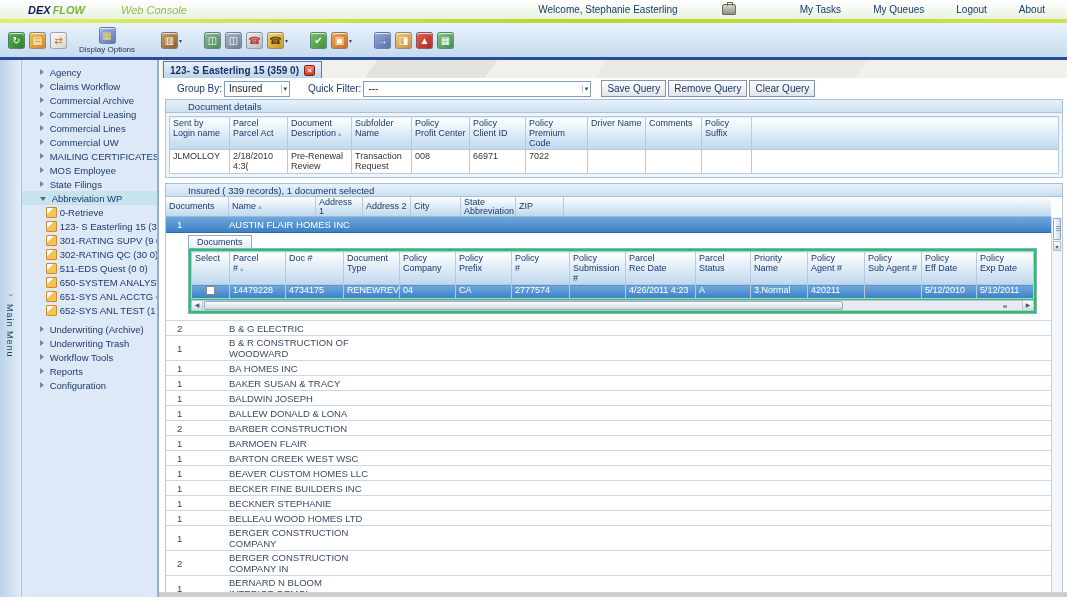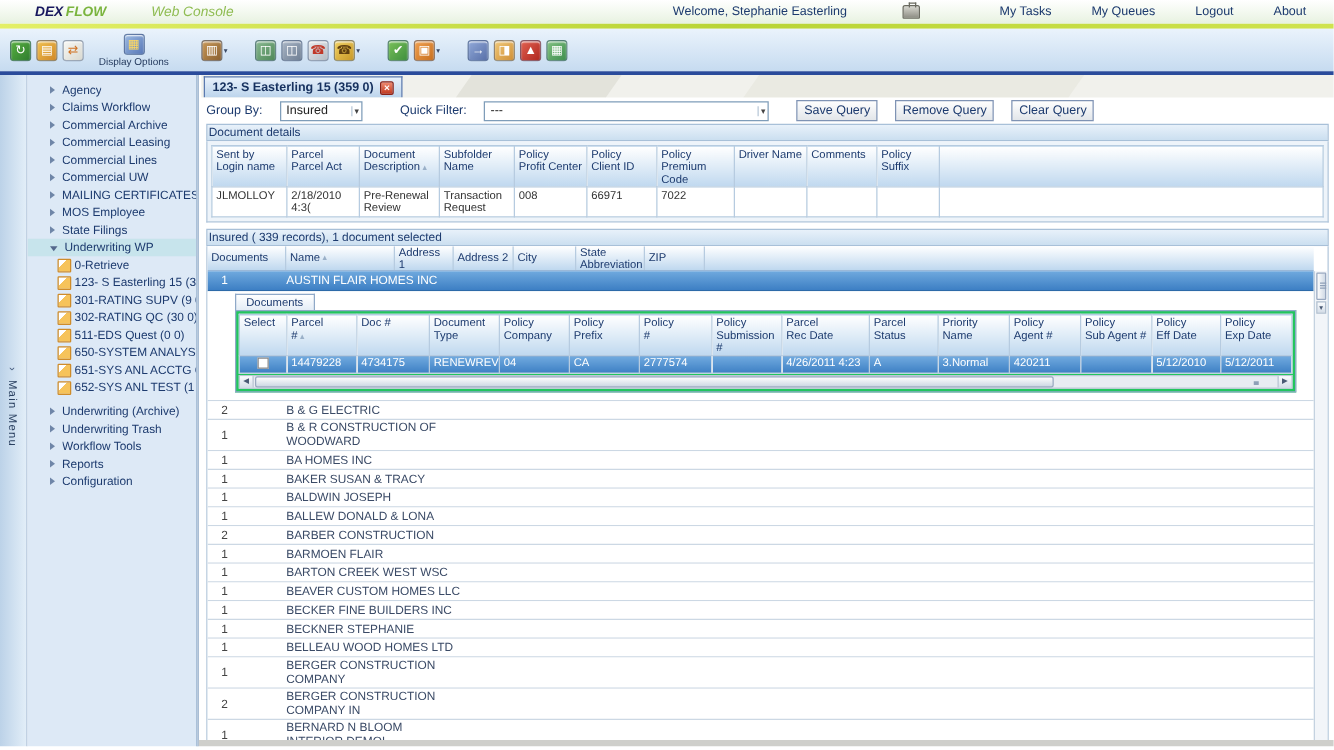--- a/index.html
+++ b/index.html
@@ -63,33 +63,33 @@
   .tabbar::before, .tabbar::after { content:""; position:absolute; top:0; height:18px; background:#e3e3db; transform:skewX(-35deg); }
   .tabbar::before { left:210px; width:120px; }
   .tabbar::after { left:440px; width:260px; background:#eaeae2; }
   .tab { position:relative; z-index:2; height:17px; display:flex; align-items:center; gap:5px; padding:0 6px;
     background:linear-gradient(#e8f1fb,#bcd4ec); border:1px solid #5a7ab0; border-bottom:none; margin-left:2px;
     font-weight:bold; font-size:10px; color:#16305e; cursor:pointer; }
   .tab-close { width:11px; height:11px; border:1px solid #8a2015; border-radius:2px;
     background:linear-gradient(#ef8a70,#c23a20); color:#fff; font-size:8px; line-height:9px; text-align:center; cursor:pointer; }
   .tab-close::after { content:"×"; }
 
-  .filter-row { height:21px; display:flex; align-items:center; gap:14px; padding:2px 4px; background:#fff; }
+  .filter-row { height:21px; display:flex; align-items:center; gap:2px; padding:2px 4px; background:#fff;margin-left:12px; }
   .filter-label { color:#1c3a6e; }
   .select { height:16px; background:#fff; border:1px solid #7f9db9; display:flex; align-items:center;
     justify-content:space-between; padding:0 2px 0 4px; cursor:pointer; color:#222; }
   .select .caret { font-size:7px; color:#444; border-left:1px solid #b8c8d8; padding-left:2px; }
   .select .caret::after { content:"▾"; }
   .sel-groupby { width:66px; margin-right:16px; }
   .sel-quickfilter { width:228px; margin-right:8px; }
   .btn { height:17px; padding:0 5px; background:linear-gradient(#fefefe,#e2e6ea); border:1px solid #7f93b4;
     color:#1c3a6e; font-size:10px; line-height:15px; cursor:pointer; white-space:nowrap; }
 
   .section-bar { height:14px; background:linear-gradient(#e8f1fa,#cbdff0); border:1px solid #a8c0d8;
-    color:#1c3a6e; font-size:9.5px; line-height:13px; padding-left:1px; margin:0 4px; }
+    color:#1c3a6e; font-size:9.5px; line-height:13px; padding-left:22px; margin:0 4px; }
 
   .panel { margin:0 4px; border:1px solid #b4c8dc; border-top:none; background:#eef4fa; padding:3px; }
 
   table { border-collapse:collapse; width:100%; background:#fff; table-layout:fixed; }
   th, td { border:1px solid #b6cbe0; font-weight:normal; text-align:left; vertical-align:top;
     padding:1px 3px; font-size:9px; color:#1c3a6e; overflow:hidden; white-space:pre-line; }
   thead th { background:linear-gradient(#ffffff,#bfd8ef); height:24px; cursor:pointer; }
   tbody td { color:#333; height:24px; background:#fff; }
   .sort { font-size:7px; color:#9ab0c8; margin-left:2px; }
   .sort::after { content:"▴"; }
@@ -246,21 +246,21 @@
         <div class="tree-item folder">
           <span class="tri right"></span>
           <span class="tree-label">MOS Employee</span>
         </div>
         <div class="tree-item folder">
           <span class="tri right"></span>
           <span class="tree-label">State Filings</span>
         </div>
         <div class="tree-item folder selected">
           <span class="tri down"></span>
-          <span class="tree-label">Underwriting WP</span>
+          <span class="tree-label">Abbreviation WP</span>
         </div>
         <div class="tree-item queue">
           <span class="queue-icon"></span>
           <span class="tree-label">0-Retrieve</span>
         </div>
         <div class="tree-item queue">
           <span class="queue-icon"></span>
           <span class="tree-label">123- S Easterling 15 (359 0)</span>
         </div>
         <div class="tree-item queue">

